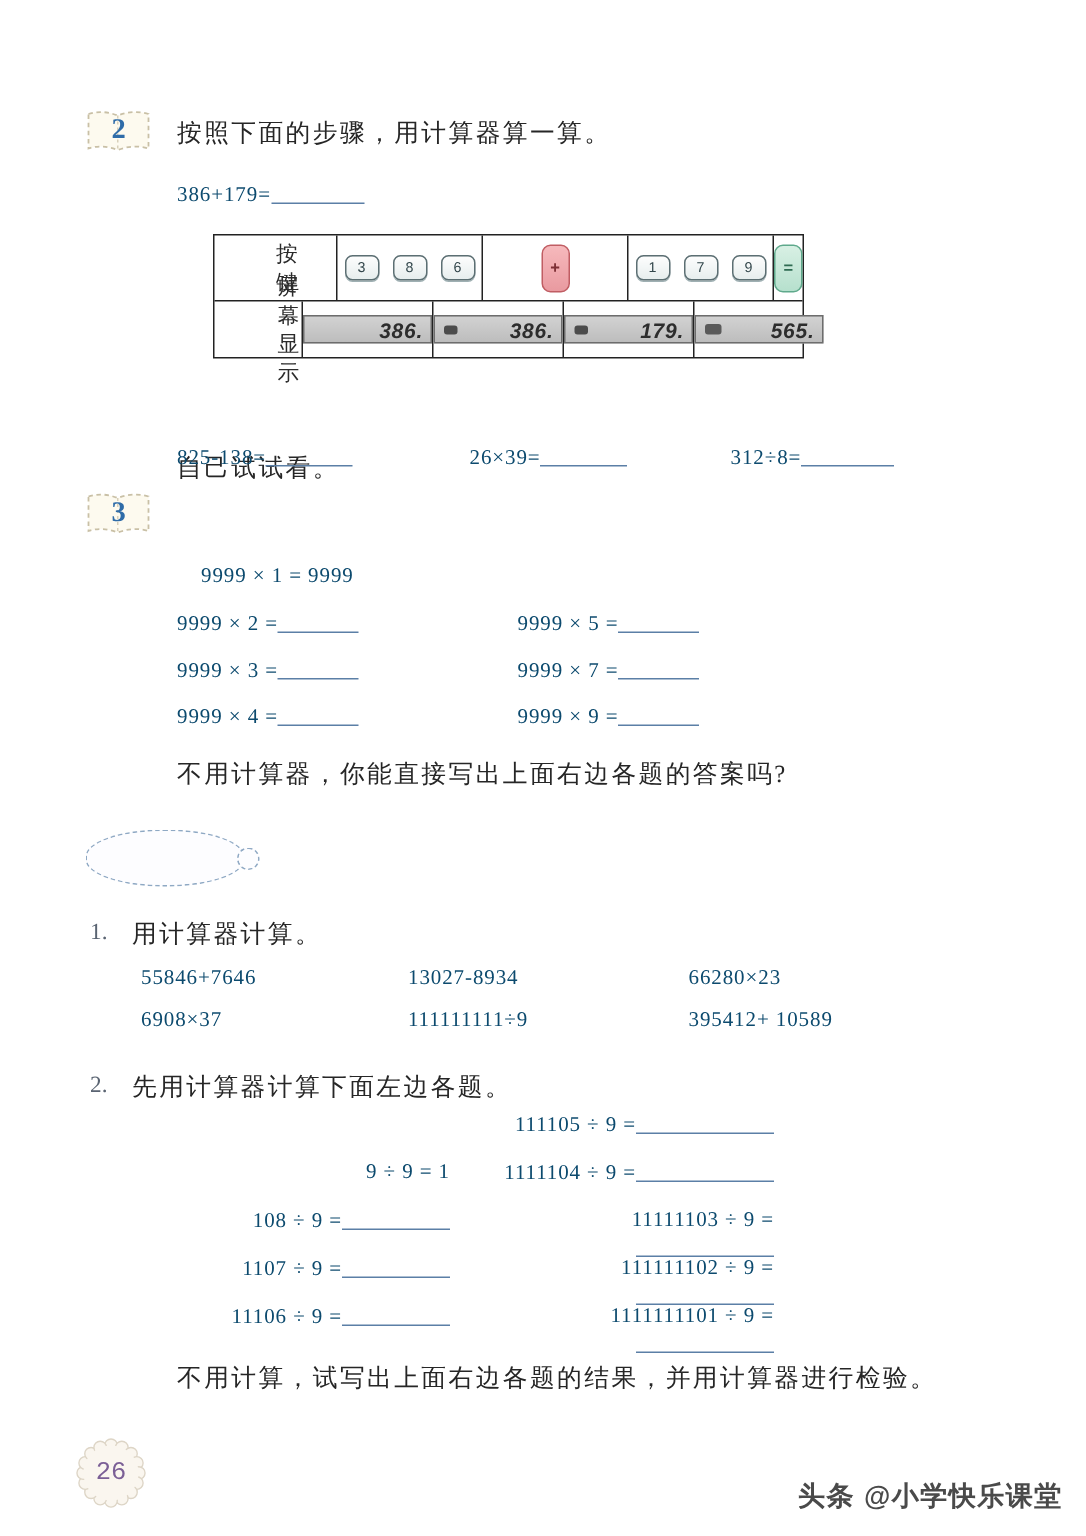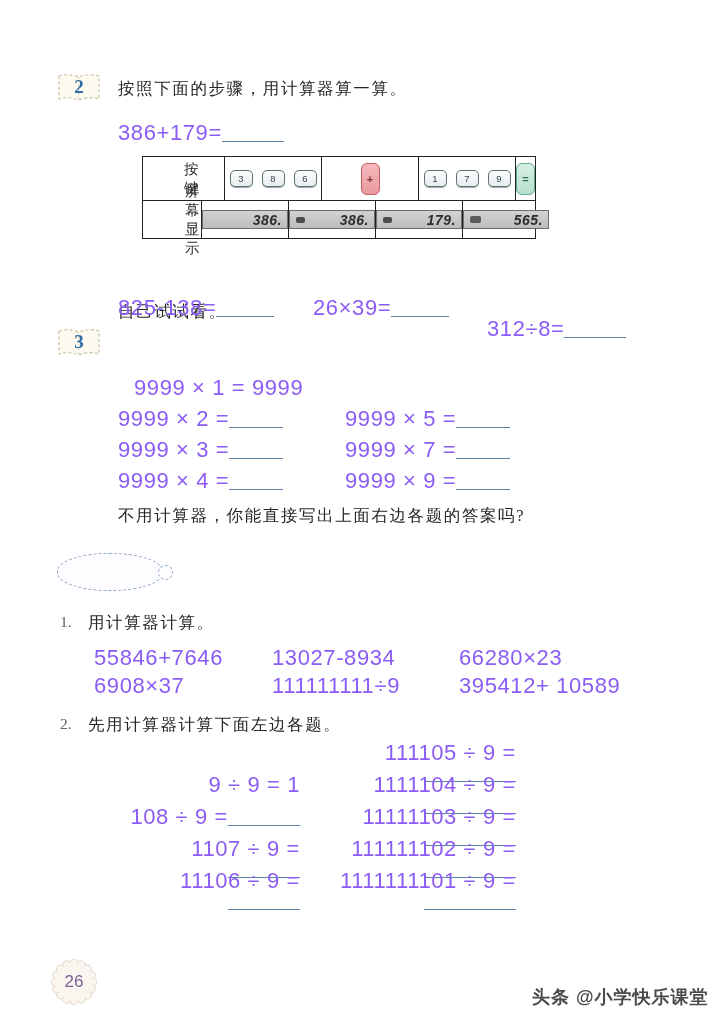--- a/index.html
+++ b/index.html
@@ -23,24 +23,24 @@
 
   
   .cn {
     font-family: "Liberation Serif", "DejaVu Serif", serif;
     font-size: 16.5px;
     letter-spacing: 1.6px;
     color: #262626;
     white-space: nowrap;
   }
   .num {
-    font-family: Liberation Sans, sans-serif;
-    font-size: 22px;
+    font-family: Liberation Serif, serif;
+    font-size: 14px;
     letter-spacing: 0.6px;
-    color: #8b5cf6;
+    color: #0c4a6e;
     white-space: nowrap;
   }
 
   
   .booknum {
     position: absolute;
     width: 44px;
     height: 31px;
   }
   .booknum .bk {
@@ -211,21 +211,21 @@
   }
 
   
   .pagebadge {
     position: absolute;
     width: 48px; height: 48px;
   }
   .pagebadge .pnum {
     position: absolute; inset: 0;
     display: flex; align-items: center; justify-content: center;
-    font-family: Liberation Sans, sans-serif;
+    font-family: Liberation Mono, monospace;
     font-size: 17px;
     color: #7b5f96;
   }
 
   
   .watermark {
     position: absolute;
     font-family: "Liberation Sans", "DejaVu Sans", sans-serif;
     font-size: 18px;
     font-weight: bold;
@@ -312,21 +312,21 @@
   </div>
 
   <div class="cn" style="position:absolute; left:118px; top:261px;margin-top:40px;">自己试试看。</div>
 
   <div style="position:absolute; left:118px; top:295px;">
     <span class="num">825-138=</span><span class="blank" style="width:58px;"></span>
   </div>
   <div style="position:absolute; left:313px; top:295px;">
     <span class="num">26×39=</span><span class="blank" style="width:58px;"></span>
   </div>
-  <div style="position:absolute; left:487px; top:295px;margin-top:21px;">
+  <div style="position:absolute; left:487px; top:295px;">
     <span class="num">312÷8=</span><span class="blank" style="width:62px;"></span>
   </div>
 
   <div class="booknum" style="left:57px; top:327px;">
     <svg class="bk" viewBox="0 0 44 31">
       <path d="M2 4 Q11 1 21.5 5 Q32 1 42 4 L42 27 Q32 24 21.5 28 Q11 24 2 27 Z" fill="#fdfaef" stroke="#c9c0a6" stroke-width="1.2" stroke-dasharray="3,2.4"></path>
       <path d="M21.5 5 L21.5 28" stroke="#d8d0ba" stroke-width="1" stroke-dasharray="2,2"></path>
     </svg>
     <div class="lbl">3</div>
   </div>
@@ -398,20 +398,21 @@
   <div style="position:absolute; left:330px; top:804px; width:186px;" class="rt">
     <span class="num">11111103 ÷ 9 =</span><span class="blank" style="width:92px;"></span>
   </div>
   <div style="position:absolute; left:330px; top:836px; width:186px;" class="rt">
     <span class="num">111111102 ÷ 9 =</span><span class="blank" style="width:92px;"></span>
   </div>
   <div style="position:absolute; left:330px; top:868px; width:186px;" class="rt">
     <span class="num">1111111101 ÷ 9 =</span><span class="blank" style="width:92px;"></span>
   </div>
 
+  <div class="cn" style="position:absolute; left:118px; top:908px;">不用计算，试写出上面右边各题的结果，并用计算器进行检验。</div>
 
   <div class="pagebadge" style="left:50px; top:958px;">
     <svg viewBox="0 0 48 48" style="position:absolute;inset:0;">
       <g fill="#faf6ef" stroke="#ddd5c6" stroke-width="0.9">
         <circle cx="24" cy="24" r="18"></circle>
         <circle cx="24" cy="5.5" r="4.2"></circle>
           <circle cx="31.2" cy="7" r="4.2"></circle>
         <circle cx="37.3" cy="11.2" r="4.2"></circle>
           <circle cx="41.2" cy="17.3" r="4.2"></circle>
         <circle cx="42.5" cy="24" r="4.2"></circle>

